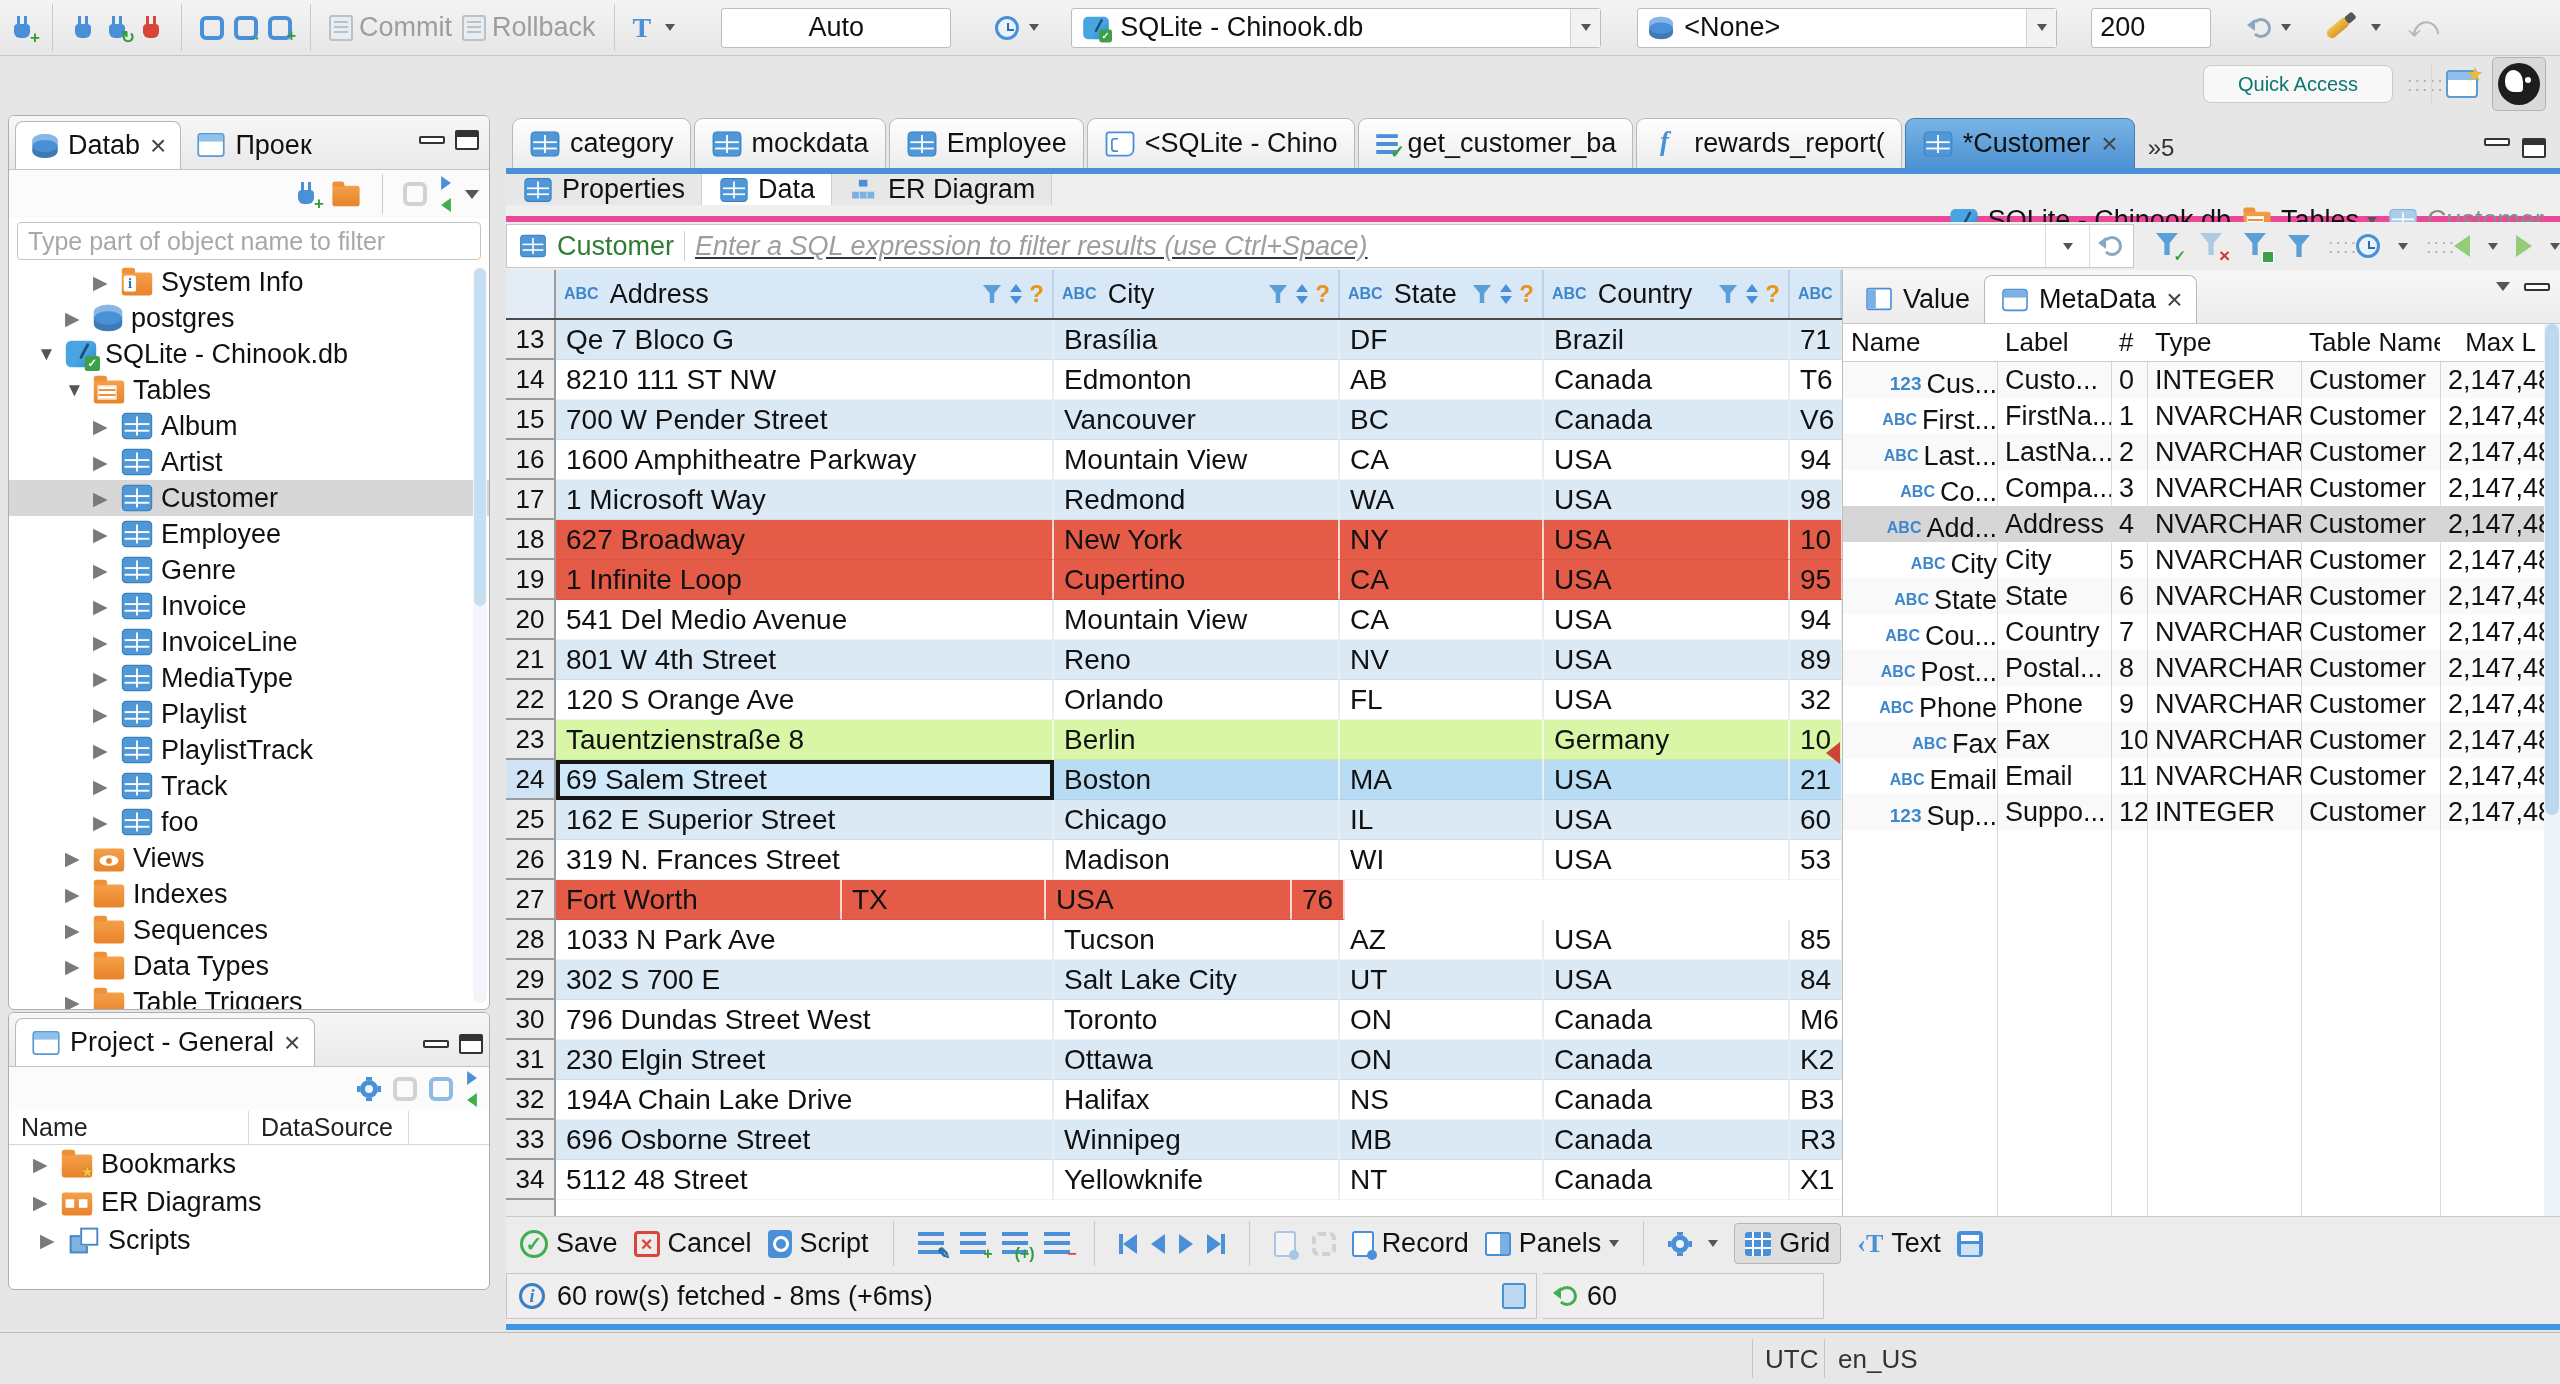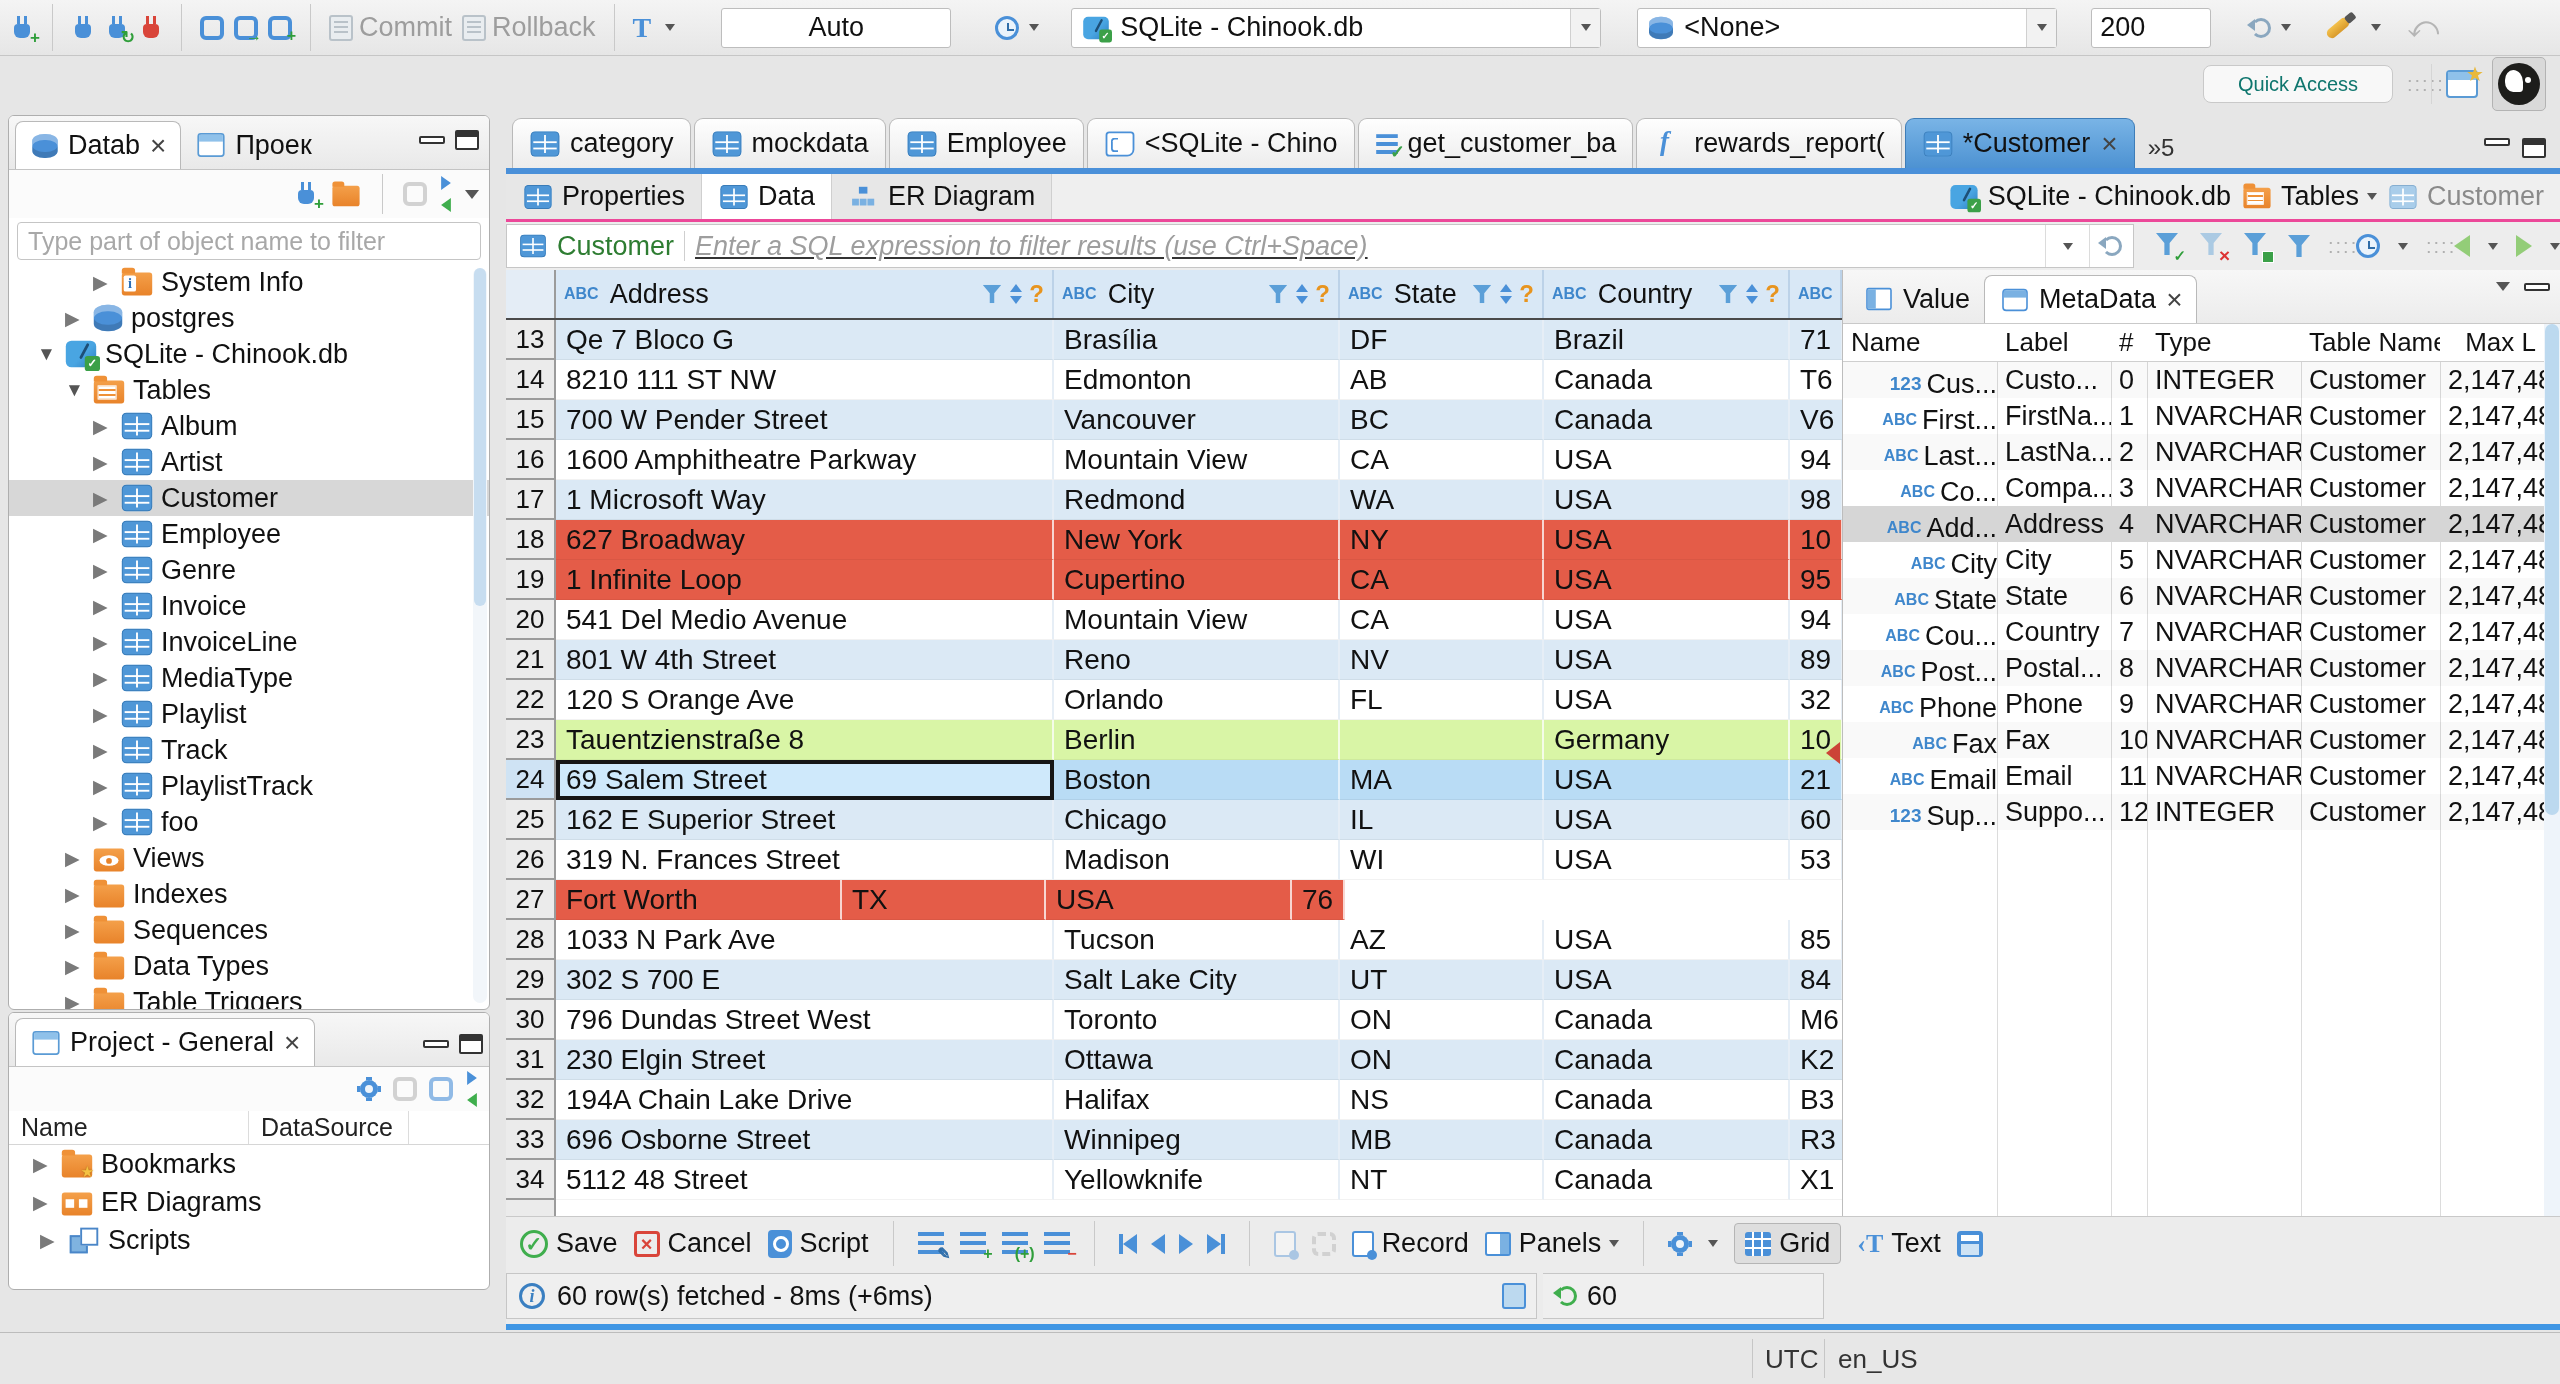--- a/index.html
+++ b/index.html
@@ -154,21 +154,21 @@
   
   #etabs { left:506px; top:115px; width:2054px; height:53px; display:flex; align-items:flex-end; gap:3px; padding-left:6px; }
   .etab { height:50px; display:flex; align-items:center; gap:9px; padding:0 16px; font-size:27px;
     background:linear-gradient(#fefefe,#ececec); border:1px solid #b9b9b9; border-bottom:none; border-radius:9px 9px 0 0; white-space:nowrap; }
   .etab.c-active { background:linear-gradient(#79b4e6,#4d92d2); border-color:#3e7db8; }
   .etab .ic { transform:scale(.9); }
   #etab-overflow { font-size:24px; color:#333; padding:0 10px 6px; }
   #etab-winbtns { margin-left:auto; display:flex; gap:12px; padding:0 14px 10px; }
   #blueline1 { left:506px; top:168px; width:2054px; height:6px; background:#4a90d9; }
 
-  #subtabs { left:506px; top:174px; width:2054px; height:48px; background:#efefef; border-bottom:3px solid #ec4899; display:flex; align-items:stretch; }
+  #subtabs { left:506px; top:174px; width:2054px; height:48px; background:#efefef; border-bottom:6px solid #ec4899; display:flex; align-items:stretch;flex-direction:column; }
   .stab { display:flex; align-items:center; gap:8px; padding:0 16px; font-size:27px; background:#e7e7e7; border-right:1px solid #cfcfcf; }
   .stab.c-active { background:#fff; }
   .stab .ic { transform:scale(.85); }
   #breadcrumb { margin-left:auto; display:flex; align-items:center; gap:10px; padding-right:16px; font-size:27px; }
   .bc-item { display:flex; align-items:center; gap:8px; }
   .bc-item .ic { transform:scale(.85); }
   .bc-item:last-child .bc-label { color:#8a8a8a; }
 
   
   #filterrow { left:506px; top:222px; width:2054px; height:48px; background:#ededed; display:flex; align-items:center; }
@@ -435,26 +435,26 @@
         <span>MediaType</span>
       </div>
       <div class="titem c-l2">
         <span class="arr c-r"></span>
         <span class="ic c-table"></span>
         <span>Playlist</span>
       </div>
       <div class="titem c-l2">
         <span class="arr c-r"></span>
         <span class="ic c-table"></span>
+        <span>PlaylistTrack</span>
+      </div>
+      <div class="titem c-l2">
+        <span class="arr c-r"></span>
+        <span class="ic c-table"></span>
         <span>Track</span>
-      </div>
-      <div class="titem c-l2">
-        <span class="arr c-r"></span>
-        <span class="ic c-table"></span>
-        <span>PlaylistTrack</span>
       </div>
       <div class="titem c-l2">
         <span class="arr c-r"></span>
         <span class="ic c-table"></span>
         <span>foo</span>
       </div>
       <div class="titem c-l1">
         <span class="arr c-r"></span>
         <span class="ic c-eye"></span>
         <span>Views</span>

